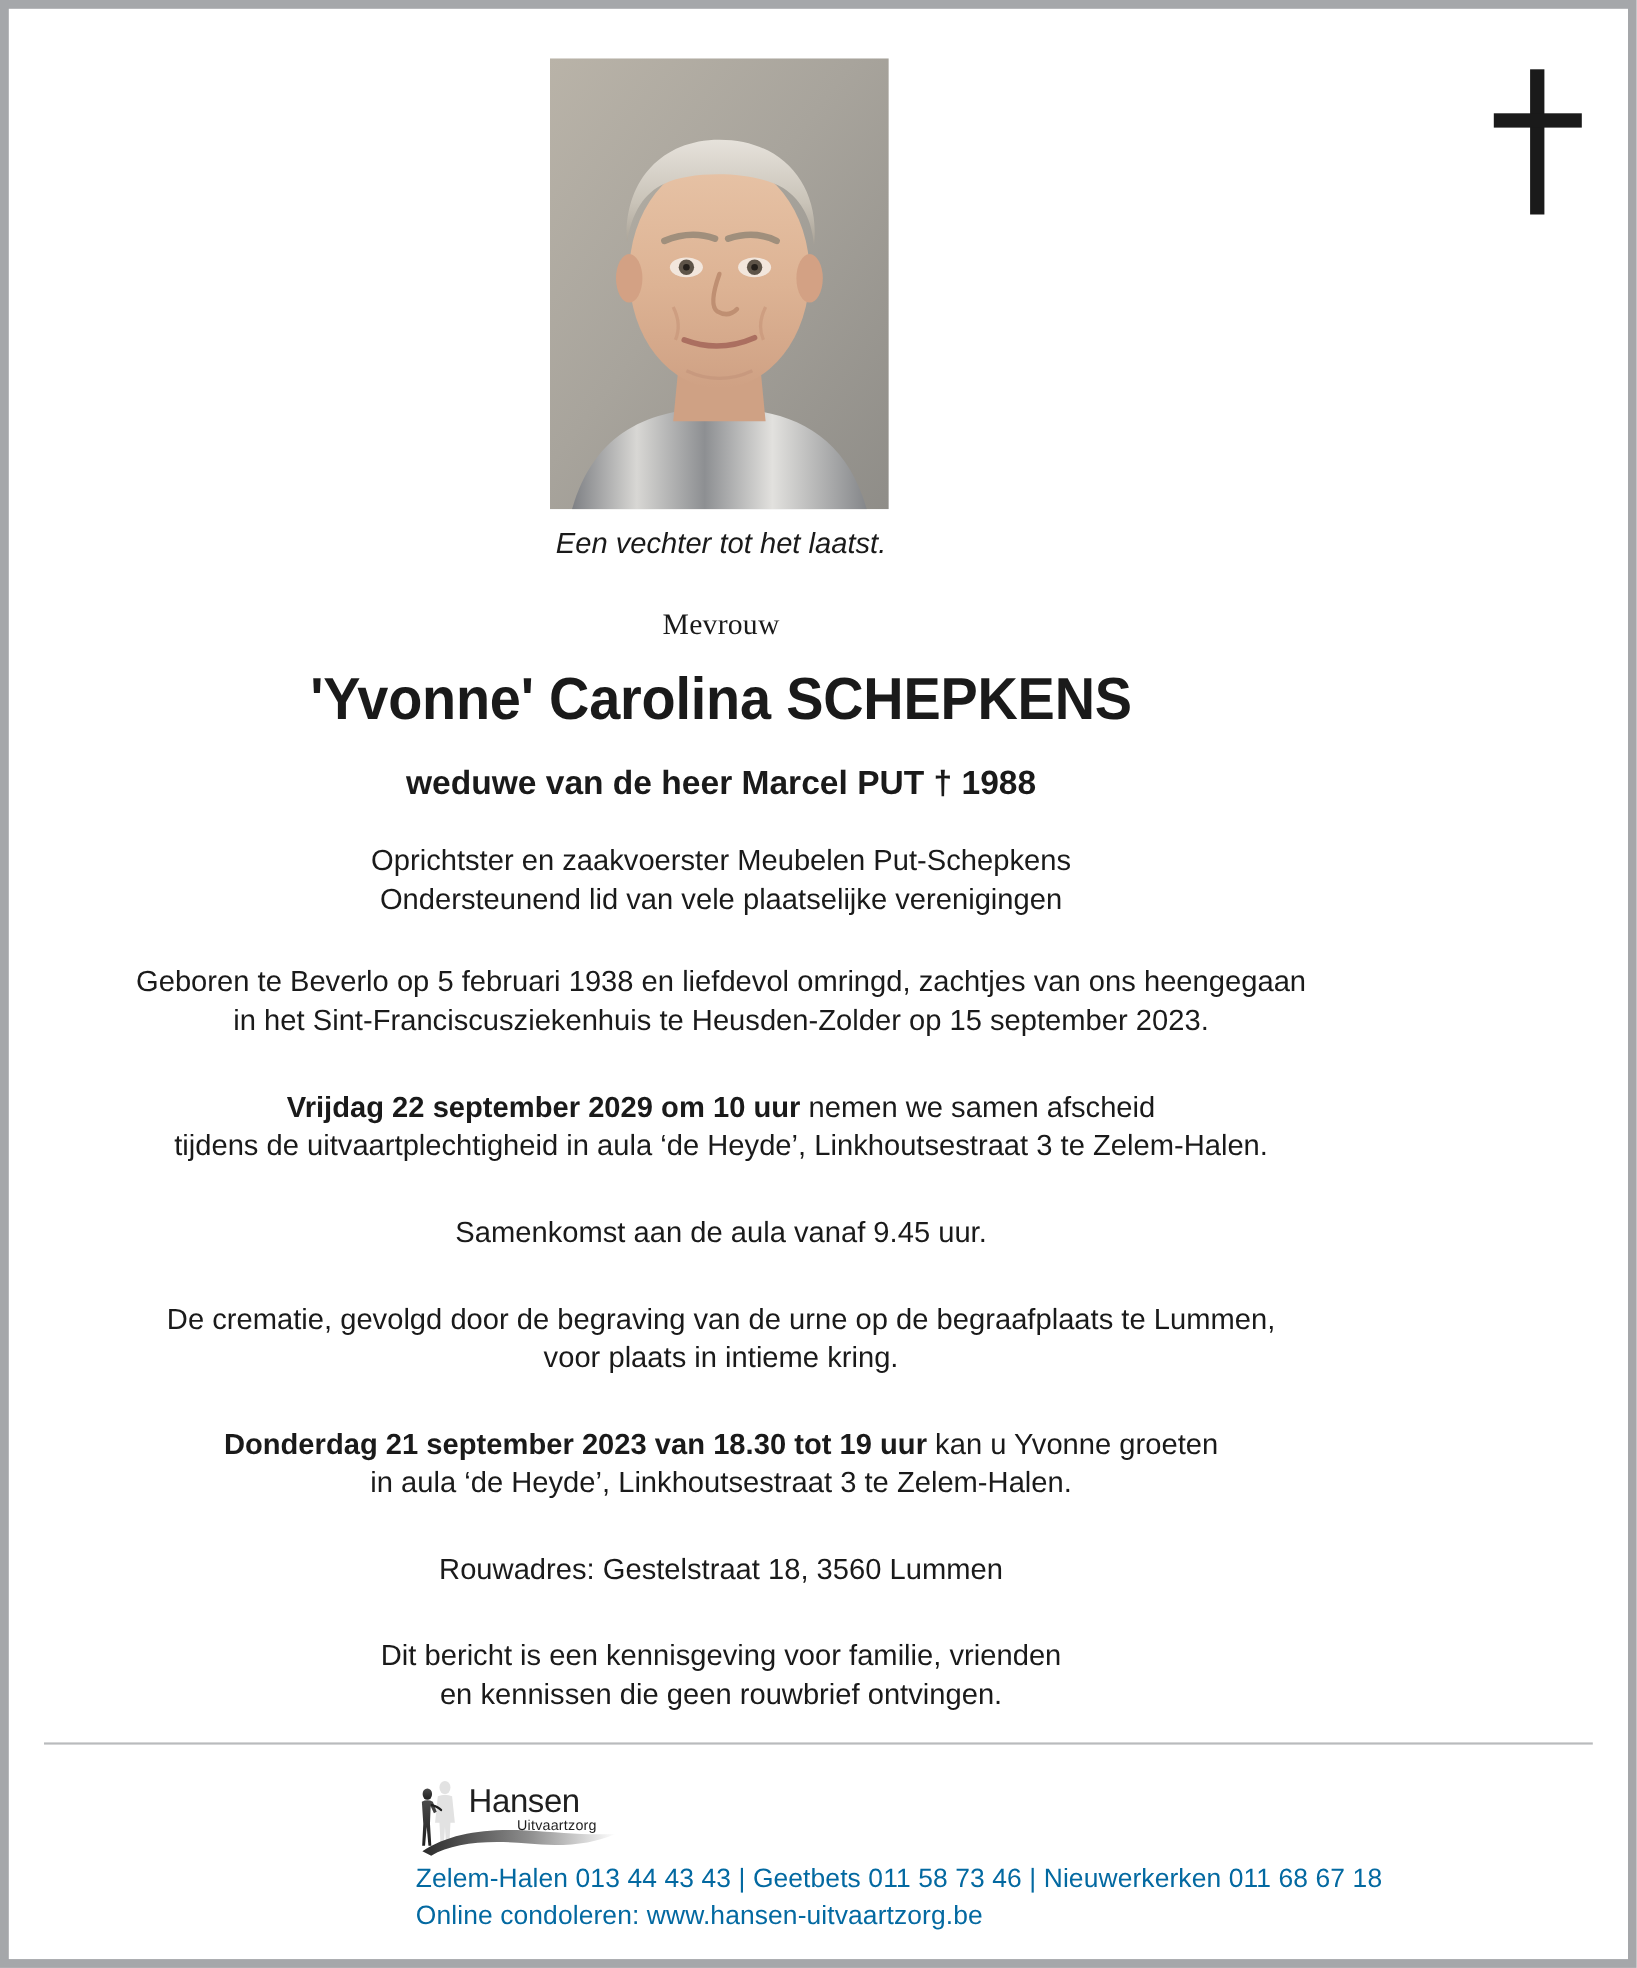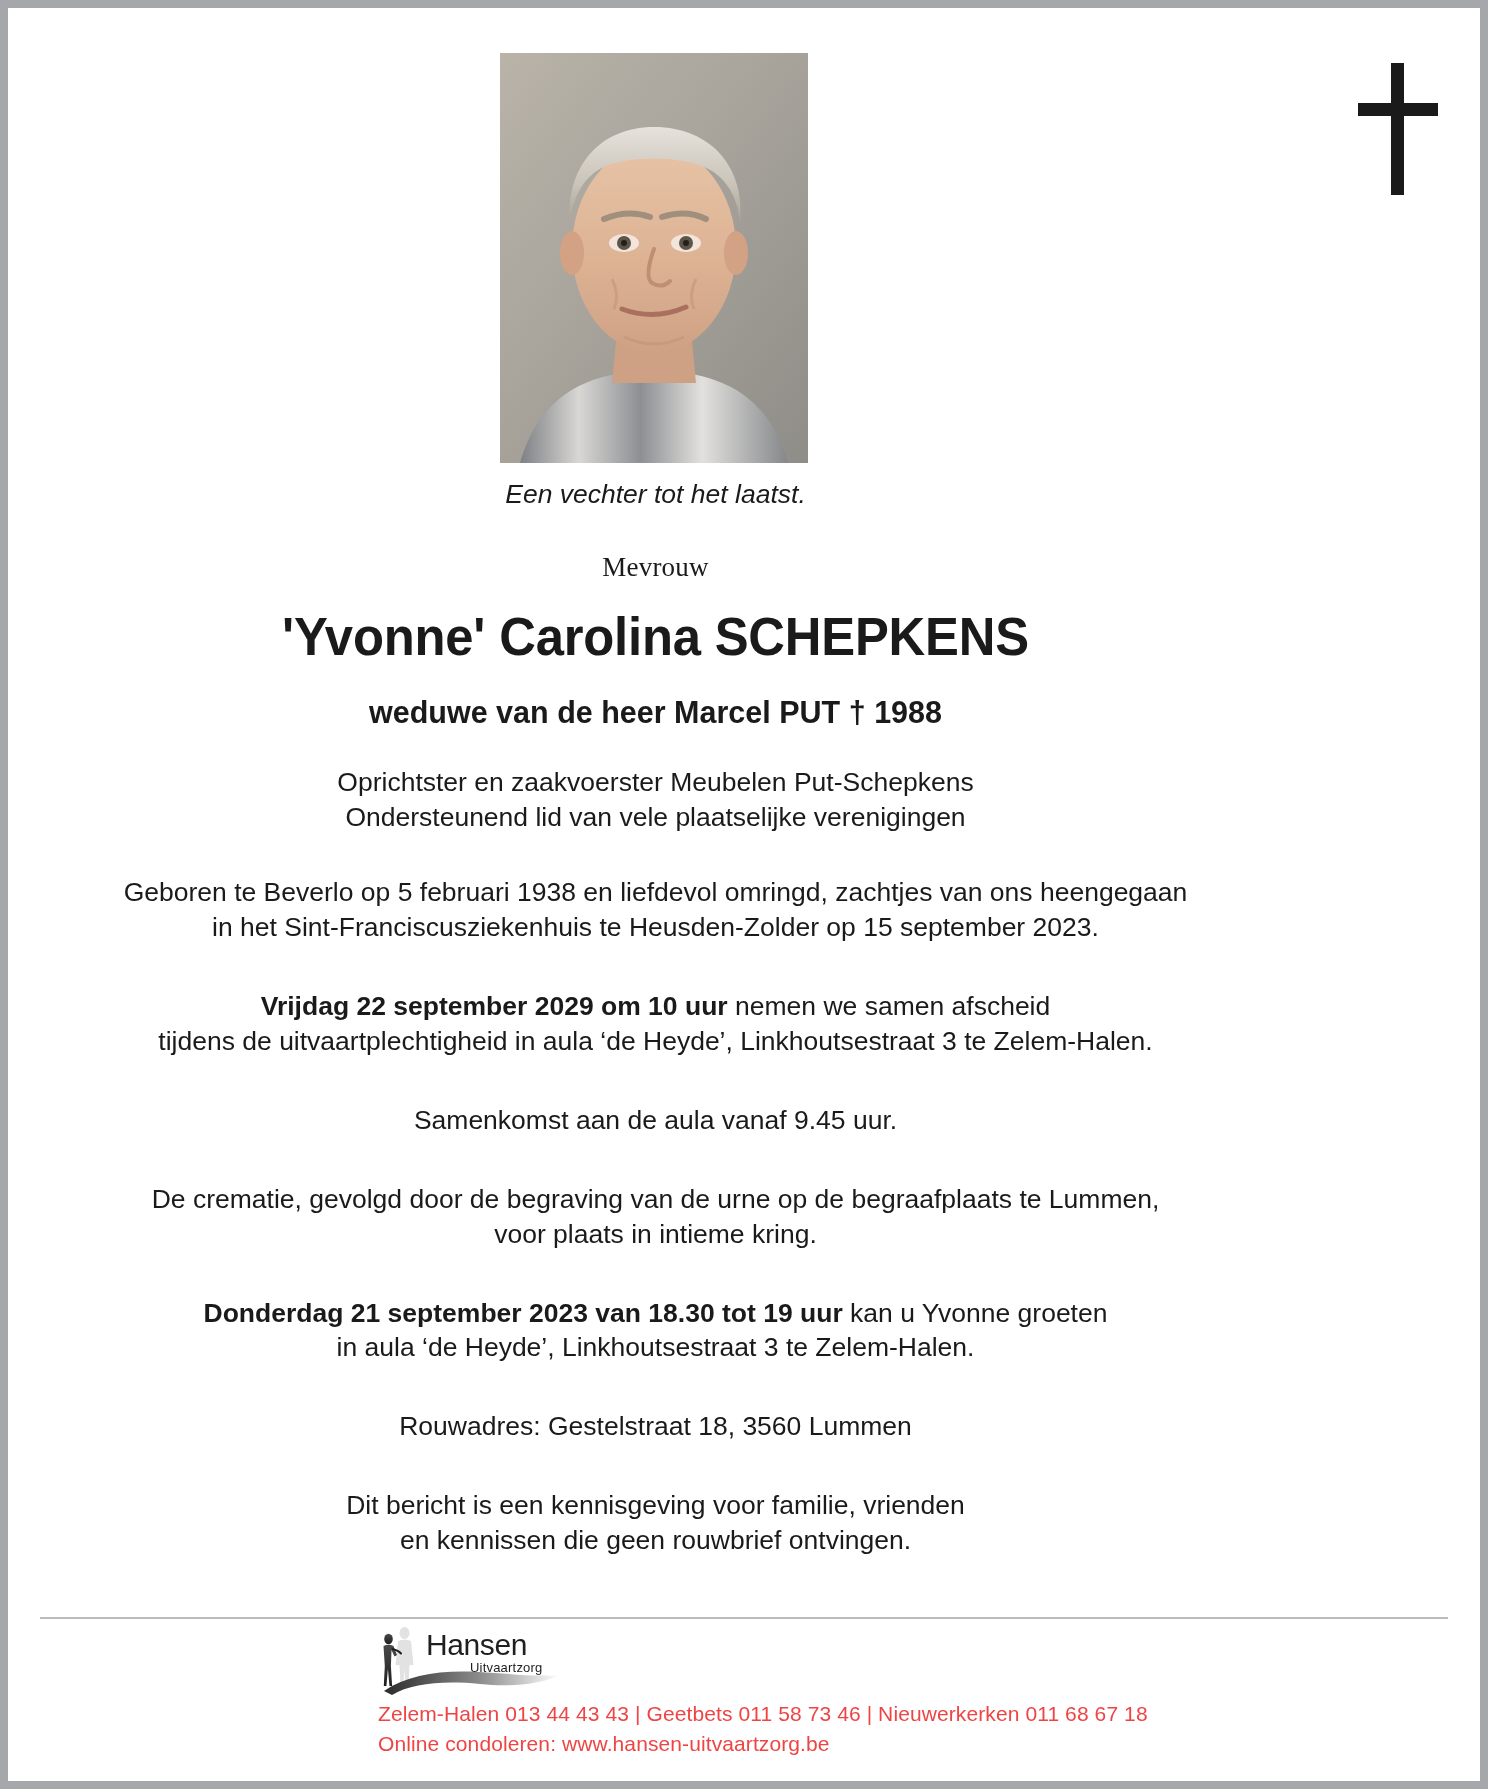--- a/index.html
+++ b/index.html
@@ -114,38 +114,38 @@
 
   .gap-lg { height: 14px; }
 
   
   .footer {
     position: absolute;
     left: 32px;
     right: 32px;
     bottom: 22px;
     border-top: 2px solid #b9bbbd;
-    padding-top: 6px;
+    padding-top: 31px;
   }
   .footer-inner {
     display: flex;
     flex-direction: column;
     align-items: flex-start;
     padding-left: 338px;
   }
   .logo {
     width: 200px;
     height: 72px;
     position: relative;
     margin-bottom: 2px;
   }
   .contact-line {
-    font-size: 21px;
+    font-size: 24px;
     line-height: 1.42;
-    color: #ef4444;
+    color: #0369a1;
     letter-spacing: .1px;
     white-space: nowrap;
   }
 </style>
 </head>
 <body>
 
 <div class="page">
 
   <div class="cross">

